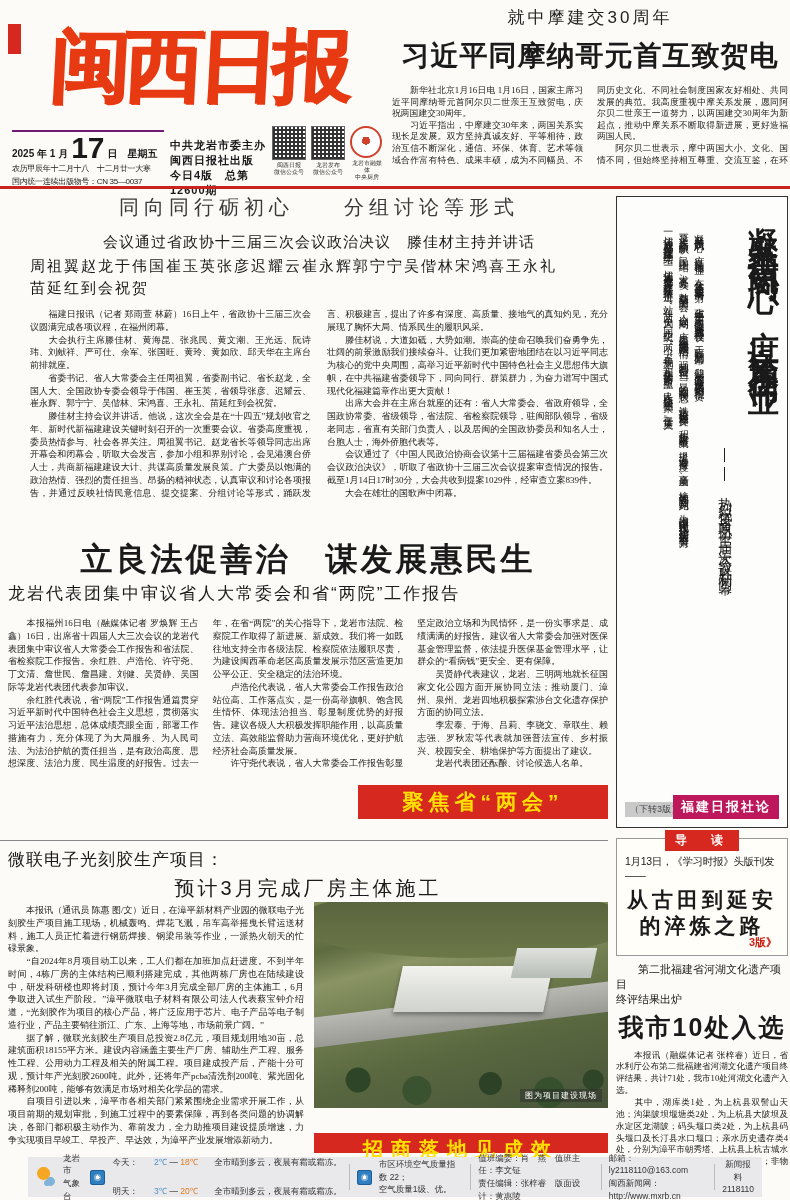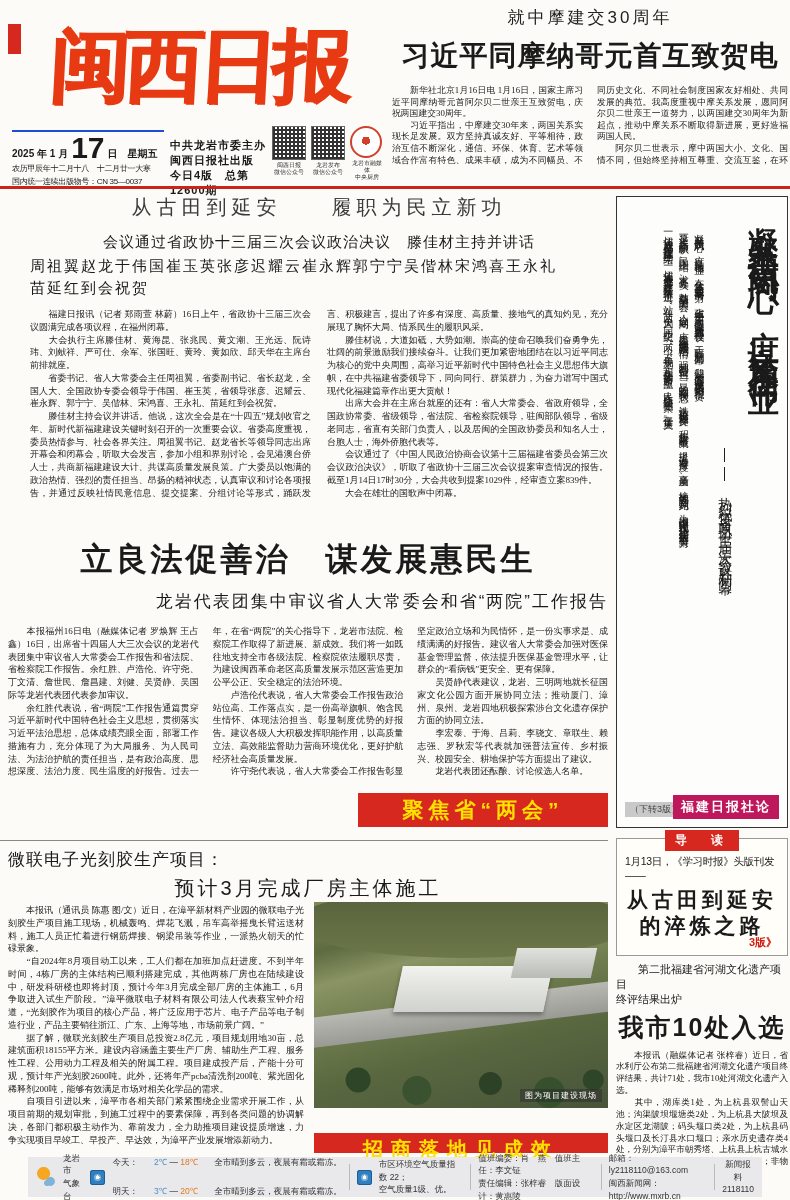--- a/index.html
+++ b/index.html
@@ -9,21 +9,21 @@
   .serif{font-family:"Liberation Serif",serif;}
   .just{text-align:justify;text-justify:inter-ideograph;}
   .prebody{white-space:pre-line;}
   .clip{overflow:hidden;}
 
   
   .corner-mark{left:8px;top:24px;width:13px;height:30px;background:#d6281e;}
   .brand{left:50px;top:2px;width:320px;height:126px;color:#e83a12;
          font-family:"DejaVu Serif",serif;font-weight:bold;font-size:80px;line-height:126px;
          letter-spacing:-6px;transform:skewX(-3deg);text-shadow:2px 1px 0 #e83a12;}
-  .date-block{left:12px;top:130px;width:152px;border-top:2px solid #1d4ed8;padding-top:3px;}
+  .date-block{left:12px;top:130px;width:152px;border-top:2px solid #701a75;padding-top:3px;}
   .date-row{display:flex;align-items:flex-end;gap:3px;}
   .date-prefix{font-size:10px;font-weight:bold;}
   .date-day{font-size:30px;font-weight:bold;line-height:26px;}
   .date-suffix{font-size:10px;font-weight:bold;}
   .lunar,.issn{font-size:8px;margin-top:2px;letter-spacing:-0.3px;}
   .publisher{left:170px;top:138px;width:100px;font-size:11px;font-weight:bold;line-height:15px;letter-spacing:1px;}
   .qr-row{left:272px;top:126px;display:flex;gap:5px;}
   .qr-item{width:34px;text-align:center;}
   .qr-box{width:32px;height:32px;border:1px solid #666;
     background:repeating-linear-gradient(0deg,#333 0 2px,transparent 2px 4px),
@@ -57,21 +57,21 @@
   .ed-subtitle{font-size:14px;letter-spacing:5px;height:100%;text-align:center;margin:0 10px;font-weight:normal;}
   .ed-body{font-family:"DejaVu Serif",serif;font-size:10px;line-height:1.55;letter-spacing:1.5px;height:100%;}
   .ed-badge{writing-mode:horizontal-tb;right:8px;bottom:8px;background:#be185d;color:#fff;
             font-size:13px;font-weight:bold;padding:3px 8px;letter-spacing:2px;}
   .ed-note{writing-mode:horizontal-tb;left:8px;bottom:10px;background:#c9c9c9;color:#444;
            font-size:9px;padding:1px 5px;}
 
   
   .leg{left:8px;top:538px;width:600px;}
   .lg-headline{text-align:center;font-size:32px;font-weight:bold;letter-spacing:3px;}
-  .lg-deck{text-align:right;font-size:17px;margin-top:8px;letter-spacing:2px;}
+  .lg-deck{text-align:left;font-size:17px;margin-top:0;letter-spacing:2px;}
   .lg-body{position:relative;margin-top:12px;height:218px;column-count:3;column-gap:14px;
            font-size:9px;line-height:1.42;}
   .lg-banner{position:absolute;right:0;bottom:16px;width:250px;height:34px;background:#d6281e;
              color:#ffe100;font-size:21px;font-weight:bold;letter-spacing:5px;text-align:center;
              line-height:34px;box-shadow:0 0 0 7px #fcfbf7;}
   .divider{left:0;top:840px;width:608px;border-top:1px solid #888;}
 
   
   .proj{left:8px;top:848px;width:600px;height:302px;}
   .pj-kicker{font-size:17px;letter-spacing:1px;}
@@ -173,21 +173,21 @@
 
   <div class="abs top-story">
     <div class="ts-kicker">就中摩建交30周年</div>
     <div class="ts-headline">习近平同摩纳哥元首互致贺电</div>
     <div class="ts-body serif just prebody clip">　　新华社北京1月16日电 1月16日，国家主席习近平同摩纳哥元首阿尔贝二世亲王互致贺电，庆祝两国建交30周年。
 　　习近平指出，中摩建交30年来，两国关系实现长足发展。双方坚持真诚友好、平等相待，政治互信不断深化，通信、环保、体育、艺术等领域合作富有特色、成果丰硕，成为不同幅员、不同历史文化、不同社会制度国家友好相处、共同发展的典范。我高度重视中摩关系发展，愿同阿尔贝二世亲王一道努力，以两国建交30周年为新起点，推动中摩关系不断取得新进展，更好造福两国人民。
 　　阿尔贝二世表示，摩中两国大小、文化、国情不同，但始终坚持相互尊重、交流互鉴，在环保、海洋、经贸、文化等领域合作富有成效。习近平主席2019年对摩纳哥的国事访问是全体摩纳哥人民难以忘怀的美好盛事。摩方高度重视发展摩中关系。我愿同主席先生一道，深化互信，扩大合作，推动摩中关系取得更多成果，更好造福两国人民。</div>
   </div>
 
   <div class="abs lead">
-    <div class="ld-kicker">从古田到延安　　履职为民立新功</div>
+    <div class="ld-kicker">同向同行砺初心　　分组讨论等形式</div>
     <div class="ld-deck1">会议通过省政协十三届三次会议政治决议　滕佳材主持并讲话</div>
     <div class="ld-deck2">周祖翼赵龙于伟国崔玉英张彦迟耀云崔永辉郭宁宁吴偕林宋鸿喜王永礼</div>
     <div class="ld-deck3">苗延红到会祝贺</div>
     <div class="ld-body serif just prebody clip">　　福建日报讯（记者 郑雨萱 林蔚）16日上午，省政协十三届三次会议圆满完成各项议程，在福州闭幕。
 　　大会执行主席滕佳材、黄海昆、张兆民、黄文潮、王光远、阮诗玮、刘献祥、严可仕、余军、张国旺、黄玲、黄如欣、邱天华在主席台前排就座。
 　　省委书记、省人大常委会主任周祖翼，省委副书记、省长赵龙，全国人大、全国政协专委会领导于伟国、崔玉英，省领导张彦、迟耀云、崔永辉、郭宁宁、吴偕林、宋鸿喜、王永礼、苗延红到会祝贺。
 　　滕佳材主持会议并讲话。他说，这次全会是在“十四五”规划收官之年、新时代新福建建设关键时刻召开的一次重要会议。省委高度重视，委员热情参与、社会各界关注。周祖翼书记、赵龙省长等领导同志出席开幕会和闭幕会，听取大会发言，参加小组和界别讨论，会见港澳台侨人士，共商新福建建设大计、共谋高质量发展良策。广大委员以饱满的政治热情、强烈的责任担当、昂扬的精神状态，认真审议和讨论各项报告，并通过反映社情民意信息、提交提案、分组讨论等形式，踊跃发言、积极建言，提出了许多有深度、高质量、接地气的真知灼见，充分展现了胸怀大局、情系民生的履职风采。
 　　滕佳材说，大道如砥，大势如潮。崇高的使命召唤我们奋勇争先，壮阔的前景激励我们接续奋斗。让我们更加紧密地团结在以习近平同志为核心的党中央周围，高举习近平新时代中国特色社会主义思想伟大旗帜，在中共福建省委领导下，同向同行、群策群力，为奋力谱写中国式现代化福建篇章作出更大贡献！
 　　出席大会并在主席台就座的还有：省人大常委会、省政府领导，全国政协常委、省级领导，省法院、省检察院领导，驻闽部队领导，省级老同志，省直有关部门负责人，以及居闽的全国政协委员和知名人士，台胞人士，海外侨胞代表等。
 　　会议通过了《中国人民政治协商会议第十三届福建省委员会第三次会议政治决议》，听取了省政协十三届三次会议提案审查情况的报告。截至1月14日17时30分，大会共收到提案1029件，经审查立案839件。

